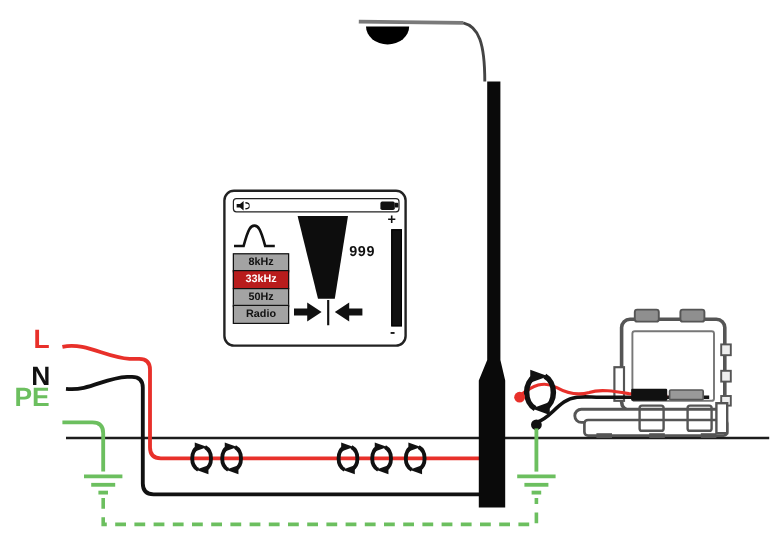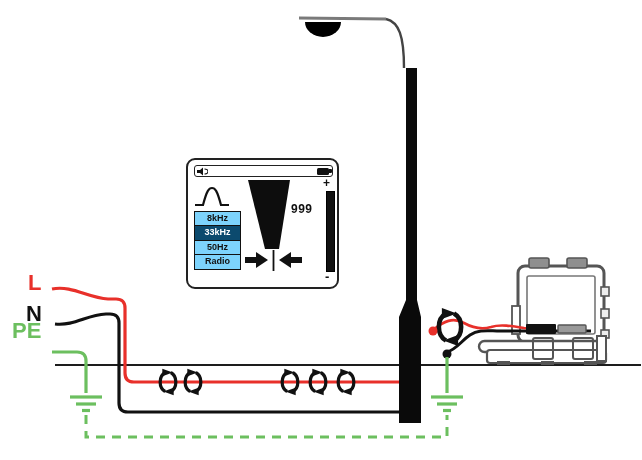--- a/index.html
+++ b/index.html
@@ -20,22 +20,22 @@
 
   
   .panel{position:absolute;left:186px;top:158px;width:153px;height:131px;
          border:2.5px solid #222;border-radius:9px;background:#fff;box-sizing:border-box;}
   .statusbar{position:absolute;left:6px;top:5px;width:139px;height:12px;
              border:1.2px solid #222;border-radius:3px;box-sizing:border-box;}
   .battery{position:absolute;right:3px;top:1.5px;width:12px;height:7px;background:#111;border-radius:1.5px;}
   .battery:after{content:"";position:absolute;right:-2.5px;top:1.5px;width:2.5px;height:4px;background:#111;border-radius:0 1px 1px 0;}
   .freq-list{position:absolute;left:6px;top:52px;width:47px;}
   .freq{box-sizing:border-box;width:47px;height:16px;margin-top:-1.5px;border:1.5px solid #111;
-        background:#7dd3fc;color:#111;font-size:9px;font-weight:bold;text-align:center;line-height:13px;}
-  .freq.selected{background:#0c4a6e;color:#fff;}
+        background:#a3a3a3;color:#111;font-size:9px;font-weight:bold;text-align:center;line-height:13px;}
+  .freq.selected{background:#b91c1c;color:#fff;}
   .reading{position:absolute;left:103px;top:42px;width:42px;font-size:12px;font-weight:bold;
            letter-spacing:0.5px;color:#111;}
   .gain-plus{position:absolute;left:135px;top:16px;font-size:12px;font-weight:bold;color:#111;}
   .gain-bar{position:absolute;left:138px;top:31px;width:7px;height:79px;background:#111;border:1px solid #000;}
   .gain-minus{position:absolute;left:137px;top:109px;font-size:13px;font-weight:bold;color:#111;}
 </style>
 </head>
 <body>
 
 <div id="stage">

